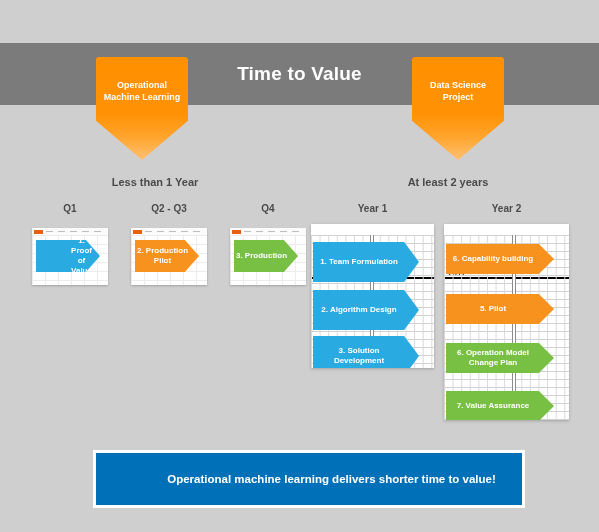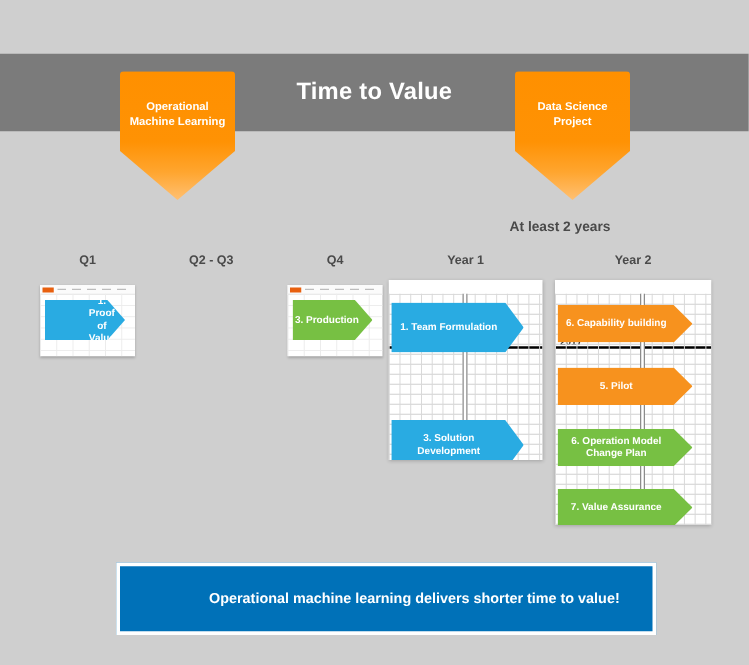--- a/index.html
+++ b/index.html
@@ -147,58 +147,72 @@
     </div>
   </div>
 
   <div class="ribbon" id="ribbon-right">
     <div class="rtext">
       <div>Data Science</div>
       <div>Project</div>
     </div>
   </div>
 
+  <div class="grp-label" style="left:75px;top:176px;width:160px;">Less than 1 Year</div>
   <div class="grp-label" style="left:368px;top:176px;width:160px;">At least 2 years</div>
 
   <div class="col-label" style="left:32px;top:203px;width:76px;">Q1</div>
   <div class="col-label" style="left:131px;top:203px;width:76px;text-align:center;">Q2 - Q3</div>
   <div class="col-label" style="left:230px;top:203px;width:76px;">Q4</div>
 
   <div class="col-label" style="left:311px;top:203px;width:123px;">Year 1</div>
   <div class="col-label" style="left:444px;top:203px;width:125px;">Year 2</div>
 
   <div class="card" id="card-q1">
     <div class="ribbonbar"></div>
     <div class="sheet"></div>
     <div class="arrow" style="background:#29abe2;padding-left:36px;">
       <div>
         <div>1. Proof of</div>
         <div>Value</div>
       </div>
     </div>
   </div>
 
+  <div class="card" id="card-q2">
+    <div class="ribbonbar"></div>
+    <div class="sheet"></div>
+    <div class="arrow" style="background:#f7921e;">
+      <div>
+        <div>2. Production</div>
+        <div>Pilot</div>
+      </div>
+    </div>
+  </div>
 
   <div class="card" id="card-q3">
     <div class="ribbonbar"></div>
     <div class="sheet"></div>
     <div class="arrow" style="background:#77c043;">
       <div>
         <div>3. Production</div>
       </div>
     </div>
   </div>
 
   <div class="calblock" id="calblock-y1">
     <div class="calyear">2017</div>
     <div class="calgrid"></div>
     <div class="calsplit"></div>
     <div class="barrow b1" style="background:#29abe2;">
       <span>1. Team Formulation</span>
     </div>
+    <div class="barrow b2" style="background:#29abe2;">
+      <span>2.  Algorithm Design</span>
+    </div>
     <div class="barrow b3" style="background:#29abe2;">
       <span>3. Solution Development</span>
     </div>
   </div>
 
   <div class="calblock" id="calblock-y2">
     <div class="calyear">2017</div>
     <div class="calgrid"></div>
     <div class="calsplit"></div>
     <div class="barrow b1" style="background:#f7921e;">

